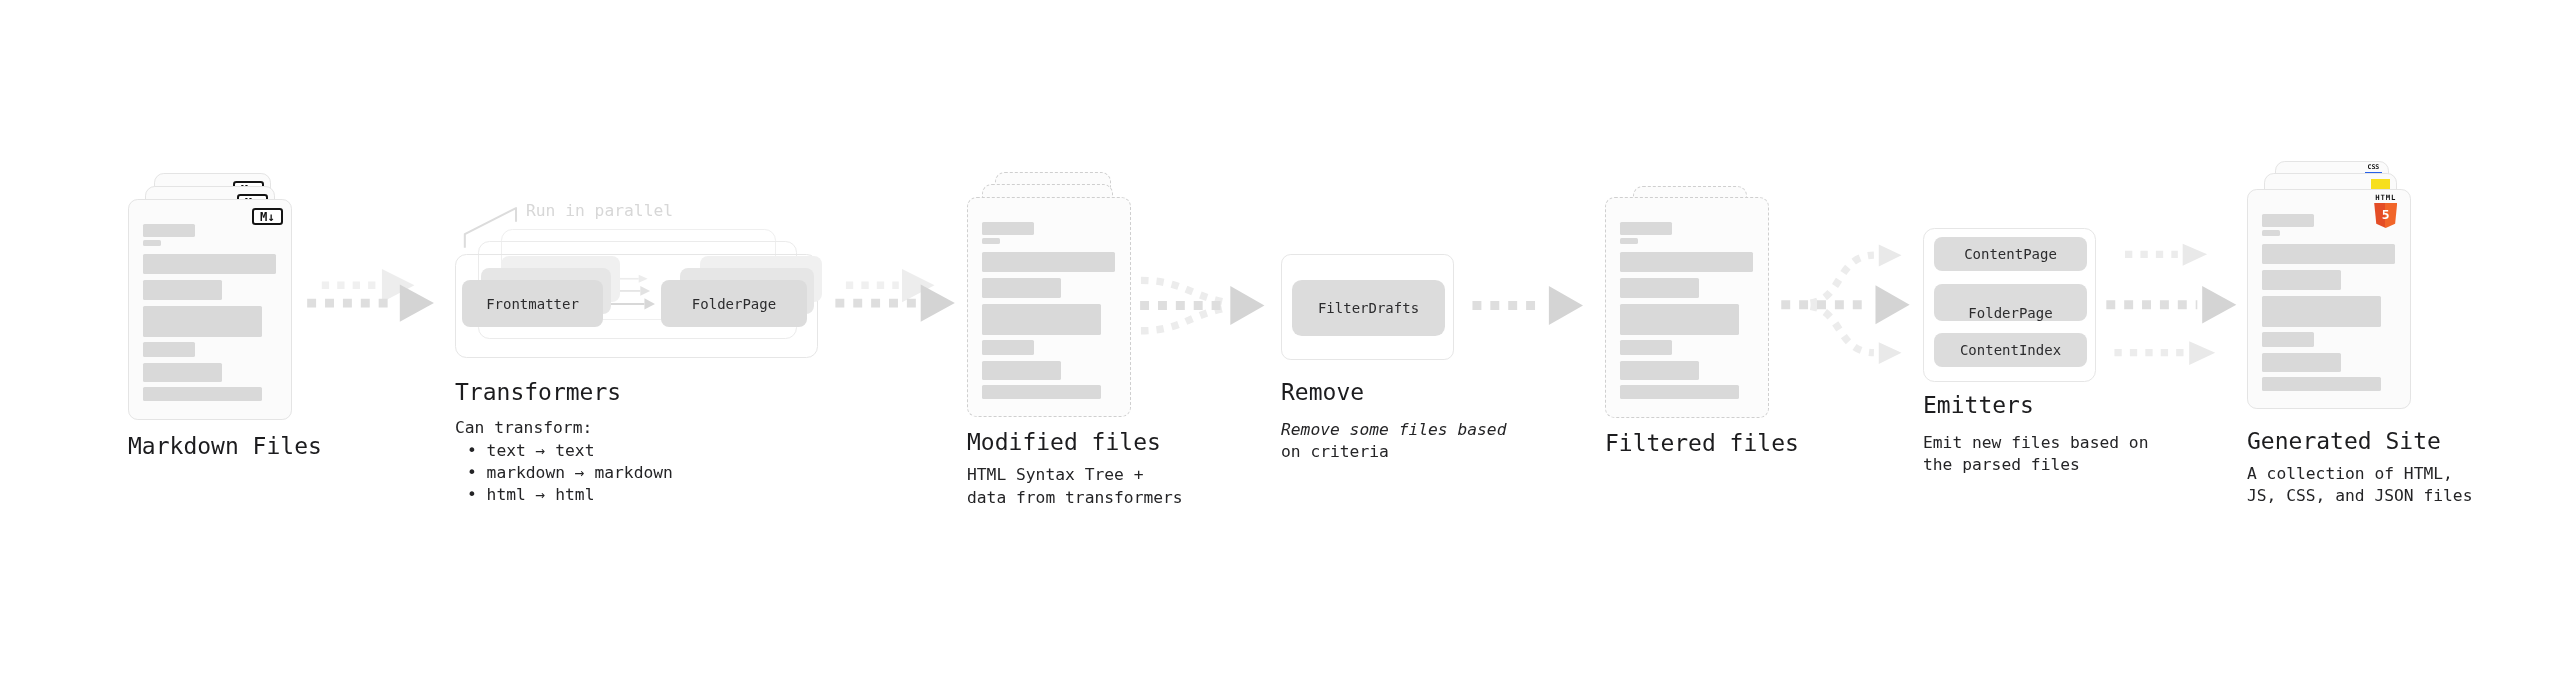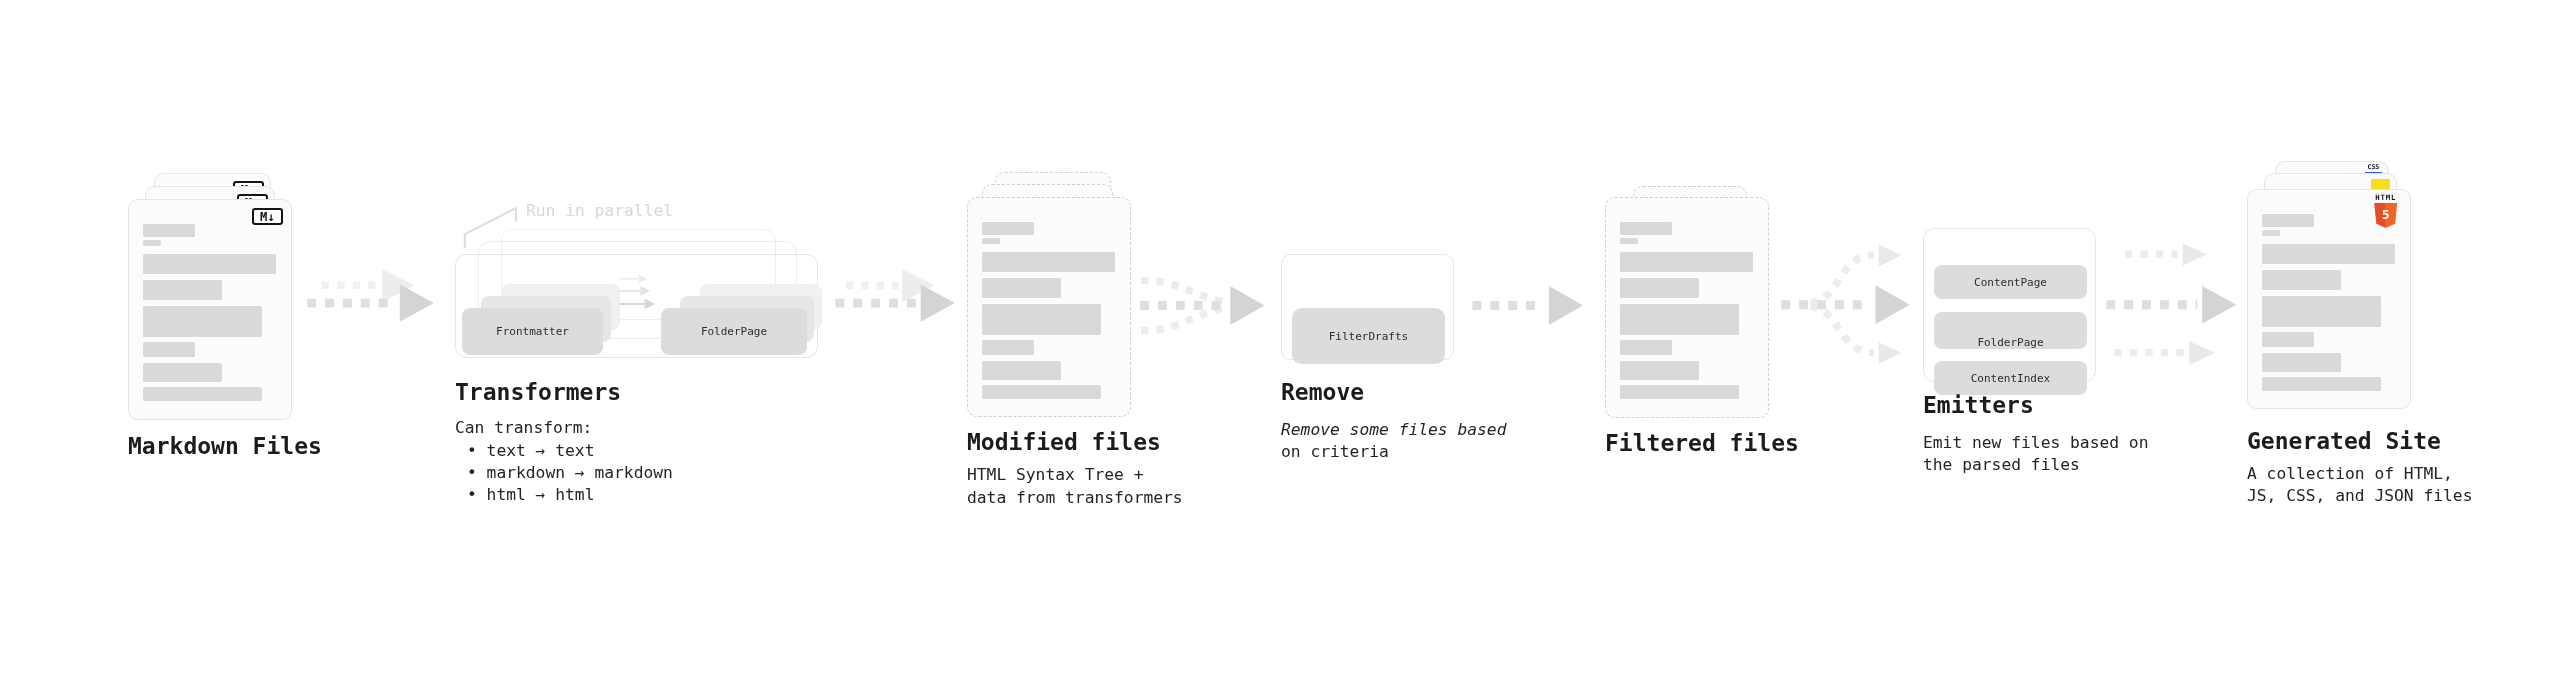--- a/index.html
+++ b/index.html
@@ -13,30 +13,30 @@
   .dash.ghost{stroke:#f0f0f0;stroke-width:9;stroke-dasharray:9 10;}
   .dash.lite{stroke:#ececec;stroke-width:9;stroke-dasharray:9 10;}
   .head.main{fill:#d4d4d4;}
   .head.ghost{fill:#ededed;}
   .head.lite{fill:#e9e9e9;}
 
   .card{position:absolute;background:#fbfbfb;border:1.6px solid #e4e4e4;border-radius:9.8px;box-sizing:border-box;}
   .card.dashed{border:1.6px dashed #cfcfcf;background:#fcfcfc;}
   .bar{position:absolute;background:#d9d9d9;border-radius:1.6px;}
 
-  .title{position:absolute;font-size:23px;line-height:28px;font-weight:700;color:#1c1c1e;white-space:nowrap;}
+  .title{position:absolute;font-size:23px;line-height:28px;font-weight:400;color:#1c1c1e;white-space:nowrap;}
   .desc{position:absolute;font-size:16.3px;line-height:23px;color:#242426;white-space:nowrap;}
   .annotation{position:absolute;font-size:16.3px;line-height:21px;color:#d7d7d7;white-space:nowrap;}
 
   .obox{position:absolute;border:1.6px solid #e6e6e6;border-radius:11.4px;background:transparent;box-sizing:border-box;}
   .obox.mid{border-color:#ebebeb;}
   .obox.back{border-color:#efefef;}
 
-  .pill{position:absolute;background:#dcdcdc;border-radius:8.1px;color:#2c2c2e;font-size:11px;
-        display:flex;align-items:center;justify-content:center;white-space:nowrap;box-sizing:border-box;margin-top:28px;}
+  .pill{position:absolute;background:#dcdcdc;border-radius:8.1px;color:#2c2c2e;font-size:14px;
+        display:flex;align-items:center;justify-content:center;white-space:nowrap;box-sizing:border-box;}
   .pill.ghost-mid{background:#e6e6e6;}
   .pill.ghost-back{background:#f0f0f0;}
 
   .md-badge{position:absolute;width:31px;height:17px;border:2px solid #141414;border-radius:3.3px;
         background:#ffffff;color:#141414;font-weight:bold;font-size:12.2px;line-height:14.6px;text-align:center;box-sizing:border-box;}
 
   .html5-logo{position:absolute;top:4.1px;right:9.8px;width:29px;text-align:center;}
   .html5-word{font-size:7.3px;font-weight:bold;letter-spacing:0.8px;color:#111;line-height:8.1px;}
   .html5-shield{width:23px;height:25px;margin:0.8px auto 0;
         background:linear-gradient(90deg,#e44d26 50%,#f16529 50%);

